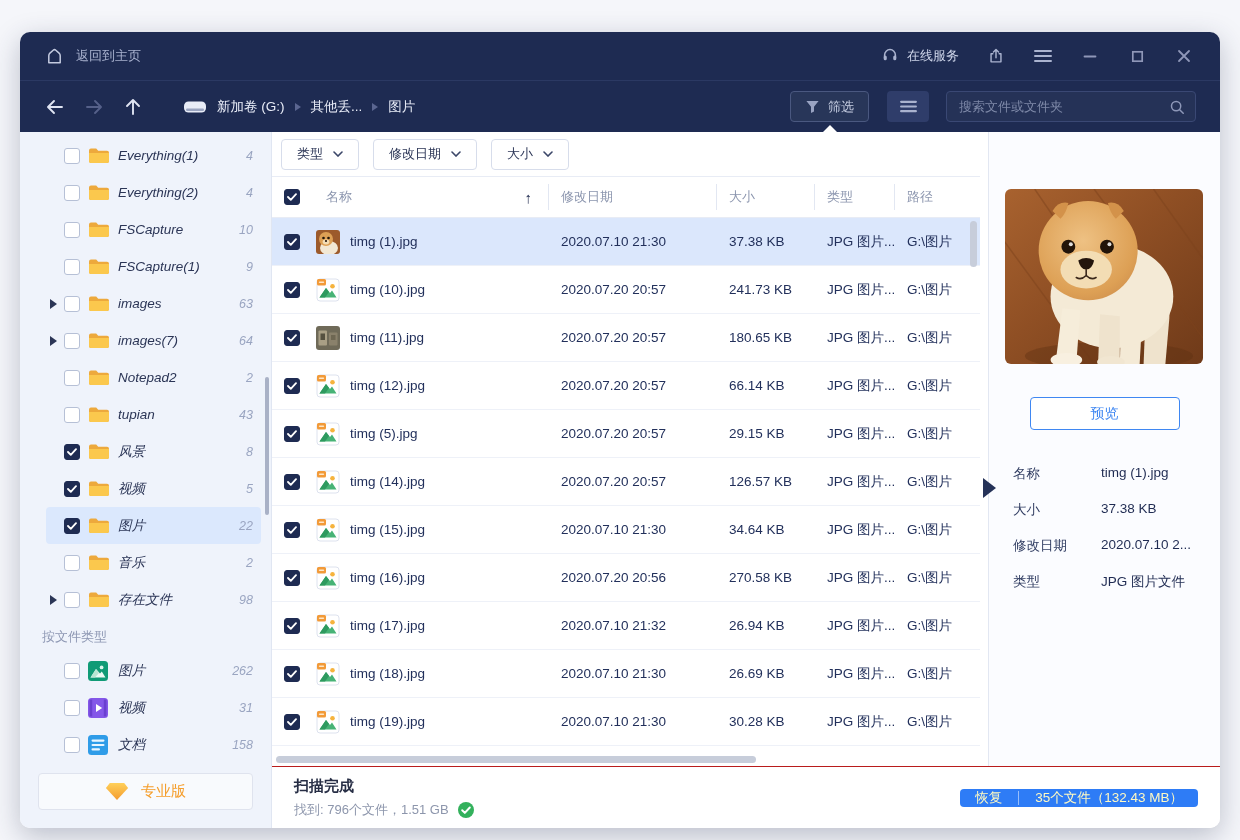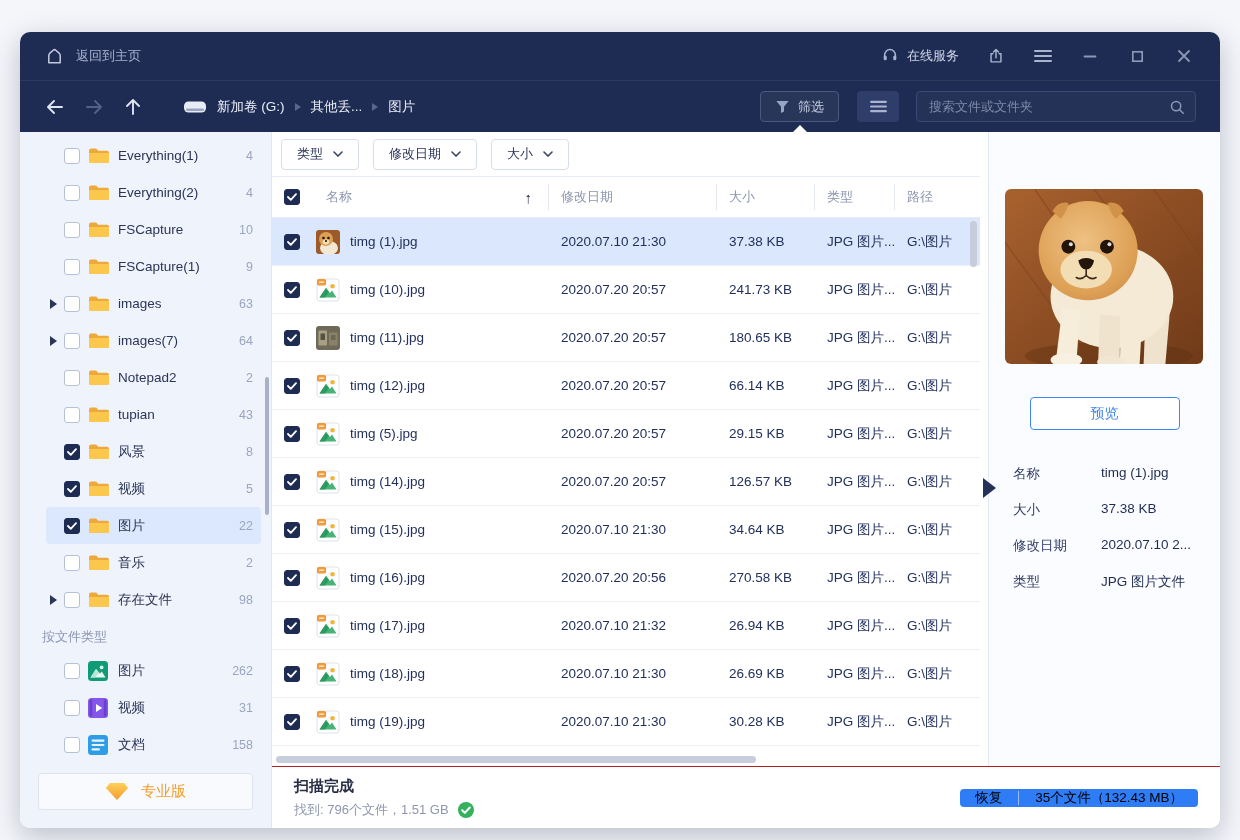--- a/index.html
+++ b/index.html
@@ -18,30 +18,30 @@
   
   .navbar { height:52px; background:#1e2b52; border-top:1px solid #2b3963; display:flex; align-items:center; padding:0 24px; flex:none; }
   .nav-arrow { width:22px; height:22px; margin-right:17px; cursor:pointer; }
   .crumbs { display:flex; align-items:center; gap:10px; margin-left:22px; font-size:13.5px; color:#e9edf8; }
   .crumb-sep { width:0; height:0; border-top:4.5px solid transparent; border-bottom:4.5px solid transparent; border-left:6px solid #5b6690; }
   .filter-btn { margin-left:auto; position:relative; height:31px; padding:0 14px; display:flex; align-items:center; gap:8px;
                 background:#283659; border:1px solid #4a5880; border-radius:4px; color:#c9d0e4; font-size:13px; cursor:pointer; }
   .filter-callout { position:absolute; top:calc(100% + 4px); left:50%; margin-left:-9px; width:0; height:0;
                     border-left:9px solid transparent; border-right:9px solid transparent; border-bottom:9px solid #ffffff; }
   .list-menu-btn { margin-left:18px; width:42px; height:31px; background:#2f3d6a; border-radius:4px; display:flex; align-items:center; justify-content:center; cursor:pointer; }
-  .searchbox { margin-left:17px; width:280px; height:31px; background:#253257; border:1px solid #3a4874; border-radius:4px;
+  .searchbox { margin-left:17px; width:250px; height:31px; background:#253257; border:1px solid #3a4874; border-radius:4px;
                display:flex; align-items:center; padding:0 10px 0 12px; }
   .searchbox input { flex:1; background:transparent; border:none; outline:none; font-size:13px; color:#dfe4f2; font-family:inherit; }
   .searchbox input::placeholder { color:#7e89a8; }
 
   
   .app-body { flex:1; display:flex; min-height:0; }
   .sidebar { width:252px; flex:none; background:#eff3fb; border-right:1px solid #e0e6f2; display:flex; flex-direction:column; position:relative; }
   .tree { flex:1; padding-top:5px; overflow:hidden; }
-  .tree-item { height:37px; display:flex; align-items:center; margin:0 10px 0 26px; padding:0 8px 0 4px; border-radius:4px; font-size:13.5px; color:#2b3556; cursor:pointer; }
+  .tree-item { height:37px; display:flex; align-items:center; margin:0 10px 0 26px; padding:0 8px 0 4px; border-radius:4px; font-size:13.5px; color:#2b3556; cursor:pointer;font-style:italic; }
   .tree-item.selected { background:#dbe8fd; }
   .arrow-slot { width:14px; flex:none; display:flex; align-items:center; }
   .tri-right { width:0; height:0; border-top:5px solid transparent; border-bottom:5px solid transparent; border-left:7px solid #2b3556; }
   .cbox { width:16px; height:16px; flex:none; border:1.5px solid #b6c0d6; border-radius:3px; background:#fff; margin-right:8px; display:flex; align-items:center; justify-content:center; cursor:pointer; }
   .cbox.checked { background:#1e2b52; border-color:#1e2b52; }
   .t-icon { width:22px; height:18px; flex:none; margin-right:8px; display:flex; align-items:center; }
   .t-label { flex:1; min-width:0; white-space:nowrap; overflow:hidden; text-overflow:ellipsis; }
   .t-count { font-size:12.5px; color:#9aa5c1; margin-left:6px; }
   .section-label { height:34px; display:flex; align-items:flex-end; padding:0 0 6px 22px; font-size:13px; color:#8d97b3; }
   .sb-scroll { position:absolute; right:2px; top:245px; width:4px; height:138px; background:#a9b1c6; border-radius:2px; }
@@ -87,21 +87,21 @@
                  background:#fff; border-radius:4px; font-size:14px; cursor:pointer; font-family:inherit; }
   .pdetails { margin-top:35px; font-size:13.5px; padding-left:8px; }
   .prow { display:flex; margin-bottom:18px; }
   .plabel { width:88px; flex:none; color:#323e63; }
   .pvalue { color:#1f2b52; white-space:nowrap; overflow:hidden; }
 
   .footer { height:62px; flex:none; border-top:1px solid #b91c1c; display:flex; align-items:center; padding:0 22px; background:#fff; }
   .f-status .t1 { font-size:15px; font-weight:bold; color:#272e45; }
   .f-status .t2 { margin-top:5px; font-size:13px; color:#8d96ac; display:flex; align-items:center; gap:8px; }
   .recover-btn { margin-left:auto; height:18px; padding:0 15px; background:#2e7cf6; border:none; border-radius:4px;
-                 color:#000000; font-size:13.5px; display:flex; align-items:center; gap:16px; cursor:pointer; font-family:inherit; }
+                 color:#fef9c3; font-size:13.5px; display:flex; align-items:center; gap:16px; cursor:pointer; font-family:inherit; }
   .recover-btn .vdiv { width:1px; height:14px; background:rgba(255,255,255,.5); }
 </style>
 </head>
 <body>
 
 <div class="window">
 
   <div class="titlebar">
     <div class="tb-left">
       <span class="tb-ico">

